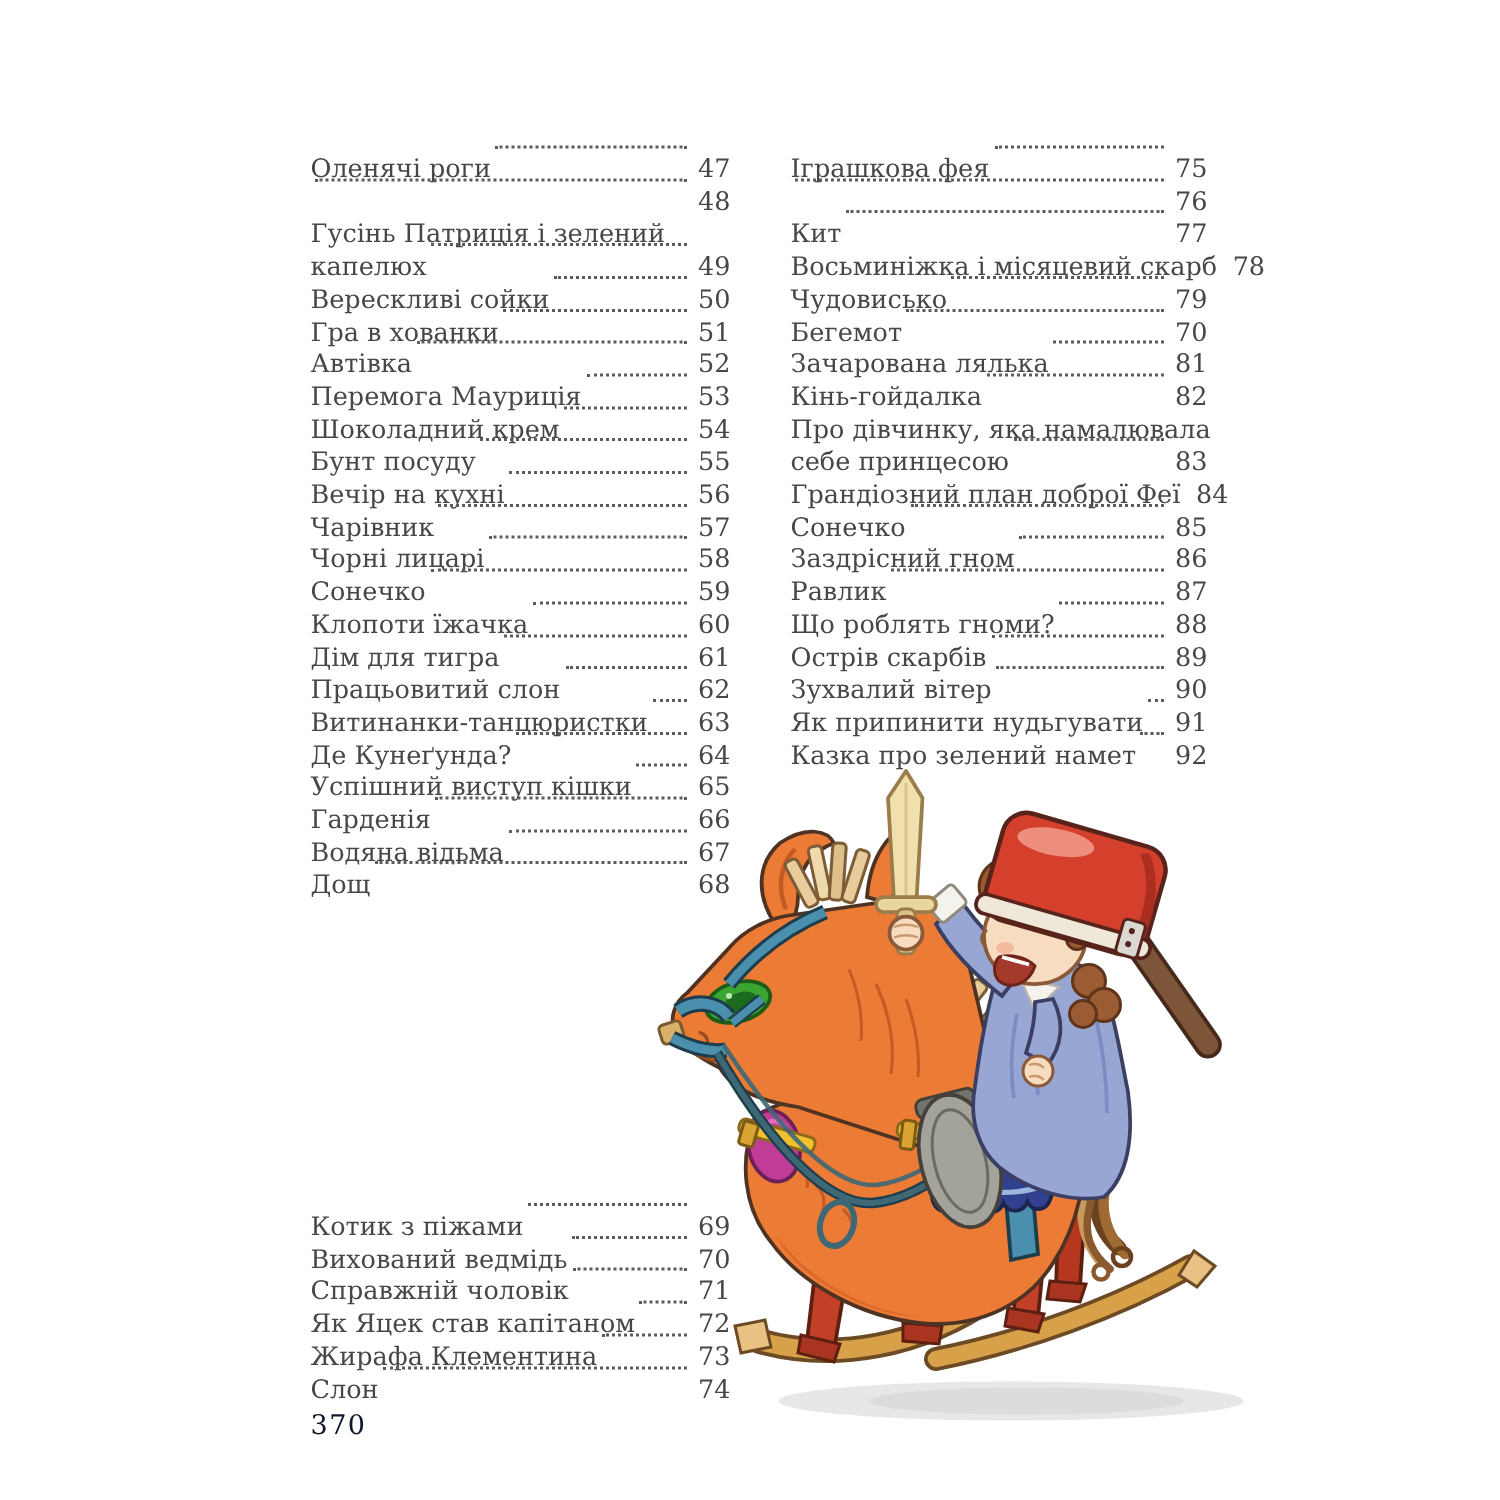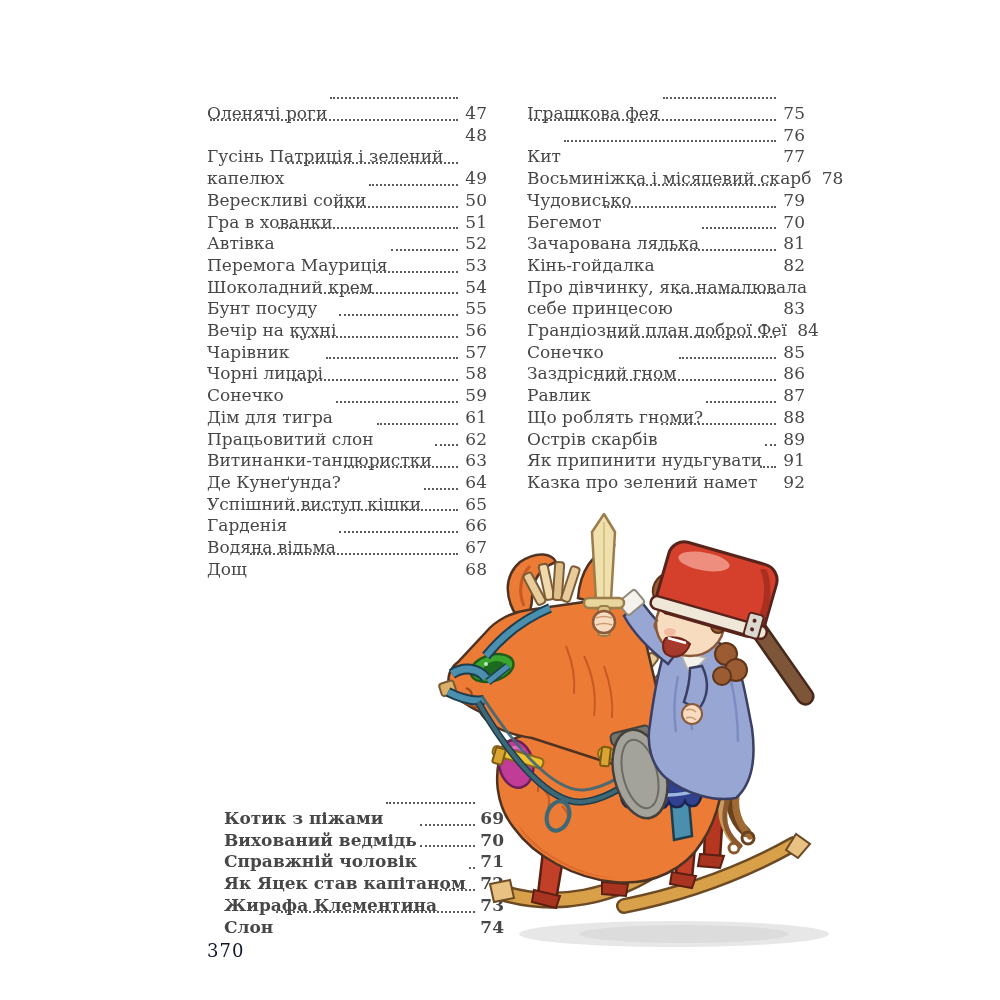--- a/index.html
+++ b/index.html
@@ -4,21 +4,21 @@
 <style>
   html,body{margin:0;padding:0;background:#ffffff;}
   .page{
     position:relative;width:1000px;height:1000px;background:#ffffff;
     font-family:"DejaVu Serif","Liberation Serif",serif;
     color:#474747;overflow:hidden;
   }
   .toc{position:absolute;font-size:17px;line-height:21.7px;}
   #sec-left-top{left:207px;top:103px;width:280px;}
   #sec-right{left:527px;top:103px;width:278px;}
-  #sec-left-bottom{left:224px;top:808px;width:280px;font-weight:bold;}
+  #sec-left-bottom{left:207px;top:808px;width:280px;}
   .row{display:flex;align-items:flex-start;}
   .t{white-space:nowrap;}
   .leader{flex:1 1 auto;min-width:6px;position:relative;}
   .leader::after{
     content:"";position:absolute;left:3px;right:3px;bottom:4px;
     border-bottom:2px dotted #5c5c5c;
   }
   .p{min-width:26px;text-align:right;white-space:nowrap;}
   .pagenum{
     position:absolute;left:207px;top:940px;font-size:18px;color:#0f172a;
@@ -93,20 +93,25 @@
         <span class="t">Чорні лицарі</span>
         <span class="leader"></span>
         <span class="p">58</span>
       </div>
       <div class="row">
         <span class="t">Сонечко</span>
         <span class="leader"></span>
         <span class="p">59</span>
       </div>
       <div class="row">
+        <span class="t">Клопоти їжачка</span>
+        <span class="leader"></span>
+        <span class="p">60</span>
+      </div>
+      <div class="row">
         <span class="t">Дім для тигра</span>
         <span class="leader"></span>
         <span class="p">61</span>
       </div>
       <div class="row">
         <span class="t">Працьовитий слон</span>
         <span class="leader"></span>
         <span class="p">62</span>
       </div>
       <div class="row">
@@ -211,20 +216,25 @@
       </div>
       <div class="row">
         <span class="t">Що роблять гноми?</span>
         <span class="leader"></span>
         <span class="p">88</span>
       </div>
       <div class="row">
         <span class="t">Острів скарбів</span>
         <span class="leader"></span>
         <span class="p">89</span>
+      </div>
+      <div class="row">
+        <span class="t">Зухвалий вітер</span>
+        <span class="leader"></span>
+        <span class="p">90</span>
       </div>
       <div class="row">
         <span class="t">Як припинити нудьгувати</span>
         <span class="leader"></span>
         <span class="p">91</span>
       </div>
       <div class="row">
         <span class="t">Казка про зелений намет</span>
         <span class="leader"></span>
         <span class="p">92</span>

